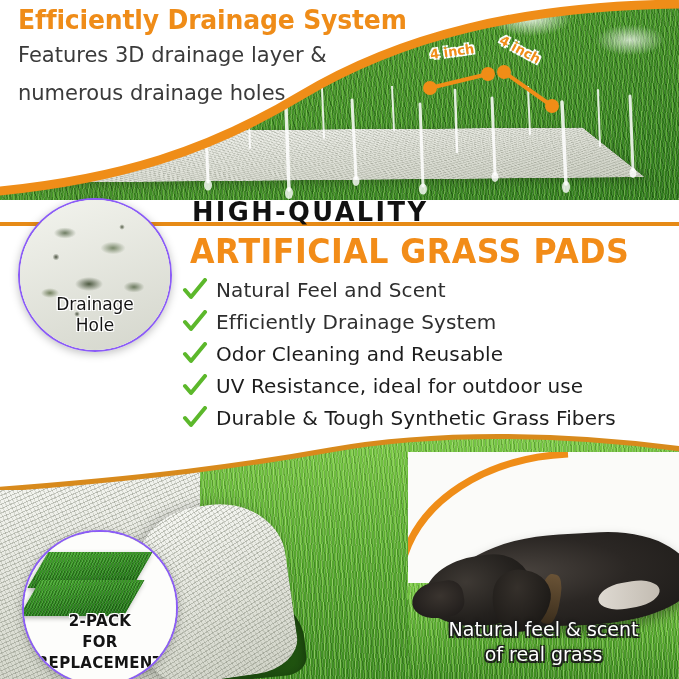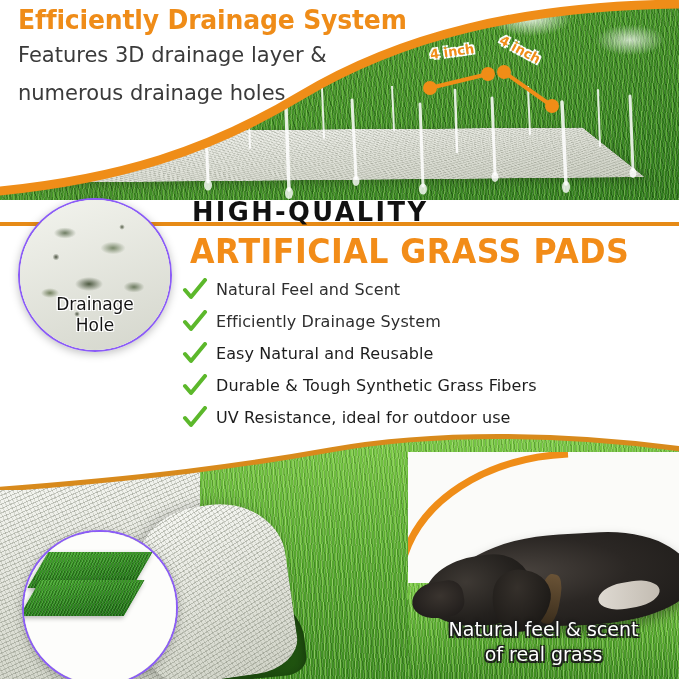--- a/index.html
+++ b/index.html
@@ -79,21 +79,21 @@
   .orange-rule{position:absolute;left:0;top:222px;width:679px;height:4px;background:#e68a16;z-index:11;}
   .agp{
     position:absolute;left:190px;top:232px;z-index:12;
     font-weight:bold;font-size:33px;letter-spacing:.5px;color:#f28c18;
     transform:scaleX(.96);transform-origin:left center;white-space:nowrap;
   }
 
   .feat-list{position:absolute;left:182px;top:274px;width:480px;z-index:13;}
   .feat{display:flex;align-items:center;height:31px;margin-bottom:1px;}
   .chk{width:26px;height:24px;flex:0 0 26px;margin-right:8px;}
-  .feat-txt{font-size:16px;color:#2e2e2e;white-space:nowrap;letter-spacing:.1px;text-align:right;}
+  .feat-txt{font-size:20px;color:#2e2e2e;white-space:nowrap;letter-spacing:.1px;text-align:right;}
   .feat.onGrass .feat-txt{
     color:#1d1d1d;
     text-shadow:
       -1.5px -1.5px 0 #fff, 1.5px -1.5px 0 #fff,
       -1.5px 1.5px 0 #fff, 1.5px 1.5px 0 #fff,
       0 0 3px #fff;
   }
 
   
   #mid-grass{position:absolute;left:0;top:430px;width:679px;height:249px;z-index:2;}
@@ -341,50 +341,52 @@
         <path d="M3 12 L9 19 L23 2" fill="none" stroke="#5cb82b" stroke-width="4" stroke-linecap="round" stroke-linejoin="round"></path>
       </svg>
       <span class="feat-txt">Efficiently Drainage System</span>
     </div>
 
 
     <div class="feat onGrass">
       <svg class="chk" viewBox="0 0 26 24">
         <path d="M3 12 L9 19 L23 2" fill="none" stroke="#5cb82b" stroke-width="4" stroke-linecap="round" stroke-linejoin="round"></path>
       </svg>
-      <span class="feat-txt">Easy Natural and Reusable</span>
+      <span class="feat-txt">Odor Cleaning and Reusable</span>
+    </div>
+
+    <div class="feat onGrass">
+      <svg class="chk" viewBox="0 0 26 24">
+        <path d="M3 12 L9 19 L23 2" fill="none" stroke="#5cb82b" stroke-width="4" stroke-linecap="round" stroke-linejoin="round"></path>
+      </svg>
+      <span class="feat-txt">UV Resistance, ideal for outdoor use</span>
     </div>
 
     <div class="feat onGrass">
       <svg class="chk" viewBox="0 0 26 24">
         <path d="M3 12 L9 19 L23 2" fill="none" stroke="#5cb82b" stroke-width="4" stroke-linecap="round" stroke-linejoin="round"></path>
       </svg>
       <span class="feat-txt">Durable &amp; Tough Synthetic Grass Fibers</span>
     </div>
 
-    <div class="feat onGrass">
-      <svg class="chk" viewBox="0 0 26 24">
-        <path d="M3 12 L9 19 L23 2" fill="none" stroke="#5cb82b" stroke-width="4" stroke-linecap="round" stroke-linejoin="round"></path>
-      </svg>
-      <span class="feat-txt">UV Resistance, ideal for outdoor use</span>
-    </div>
-
   </div>
 
   <div class="circ" id="c1">
     <div class="tex"></div>
     <div class="circ-label">Drainage
 Hole</div>
   </div>
 
 
   <div class="circ" id="c3">
     <div class="tex"></div>
     <div class="pad" id="pad1"></div>
     <div class="pad" id="pad2"></div>
+    <div class="circ-label">2-PACK
+FOR REPLACEMENT</div>
   </div>
 
   <div id="dog-card">
     <div id="dog-white"></div>
     <div id="dog-grass" class="grass-bright"></div>
     <div id="dog-body"></div>
     <div id="dog-white-patch"></div>
     <div id="dog-collar"></div>
     <div id="dog-head"></div>
     <div id="dog-ear"></div>

